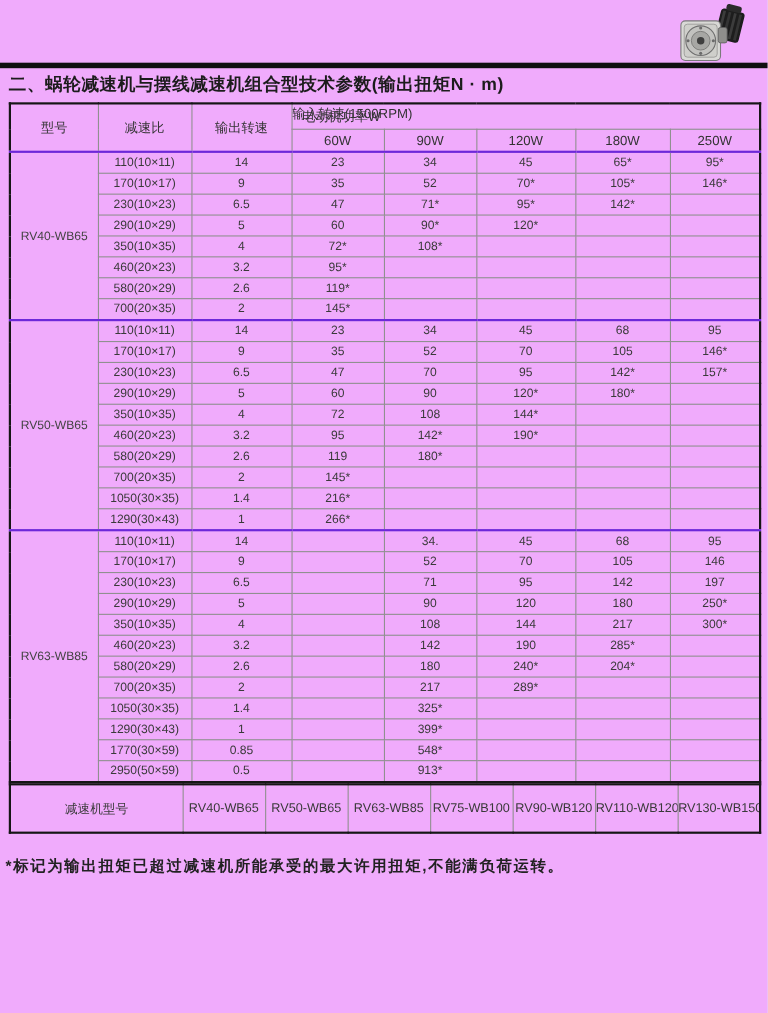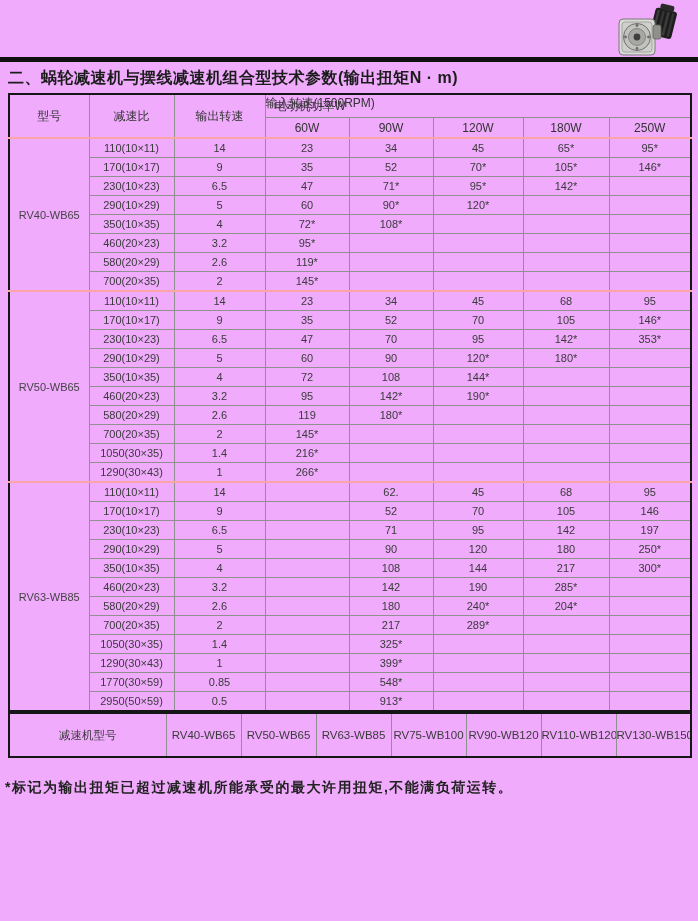--- a/index.html
+++ b/index.html
@@ -19,21 +19,21 @@
   
   table{border-collapse:collapse;table-layout:fixed;margin-left:8px;width:682px;
         border:2px solid #161616;}
   th,td{border:1px solid #909090;text-align:center;vertical-align:middle;
         padding:0;overflow:hidden;white-space:nowrap;}
   .main th{font-size:12px;font-weight:normal;color:#333;}
   .main tr.h1 th{height:22px;}
   .main tr.h2 th{height:19px;}
   .main td{font-size:11px;height:18px;color:#3a3a3a;}
   .main td.model{font-size:11px;color:#444;}
-  .main tr.group-start td{border-top:2px solid #fca5a5;}
+  .main tr.group-start td{border-top:2px solid #6d28d9;}
   .merged-head{position:relative;text-align:left;}
   .merged-head .power{padding-left:9px;}
   .merged-head .speed{position:absolute;left:0;right:0;top:0;text-align:left;}
   
   .torque td{font-size:11px;color:#3a3a3a;}
   .torque tr.r1 td{height:42px;font-size:11.5px;text-align:center;}
   .torque tr.r2 td{height:39px;}
   .footnote{
     margin:21px 0 0 5px;font-size:14px;color:#222;letter-spacing:1.5px;font-weight:bold;
   }
@@ -194,21 +194,21 @@
           <td>105</td>
           <td>146*</td>
         </tr>
         <tr>
           <td>230(10×23)</td>
           <td>6.5</td>
           <td>47</td>
           <td>70</td>
           <td>95</td>
           <td>142*</td>
-          <td>353*</td>
+          <td>157*</td>
         </tr>
         <tr>
           <td>290(10×29)</td>
           <td>5</td>
           <td>60</td>
           <td>90</td>
           <td>120*</td>
           <td>180*</td>
           <td></td>
         </tr>
@@ -264,21 +264,21 @@
           <td></td>
           <td></td>
           <td></td>
           <td></td>
         </tr>
         <tr class="group-start">
           <td class="model" rowspan="12">RV63-WB85</td>
           <td>110(10×11)</td>
           <td>14</td>
           <td></td>
-          <td>62.</td>
+          <td>34.</td>
           <td>45</td>
           <td>68</td>
           <td>95</td>
         </tr>
         <tr>
           <td>170(10×17)</td>
           <td>9</td>
           <td></td>
           <td>52</td>
           <td>70</td>

